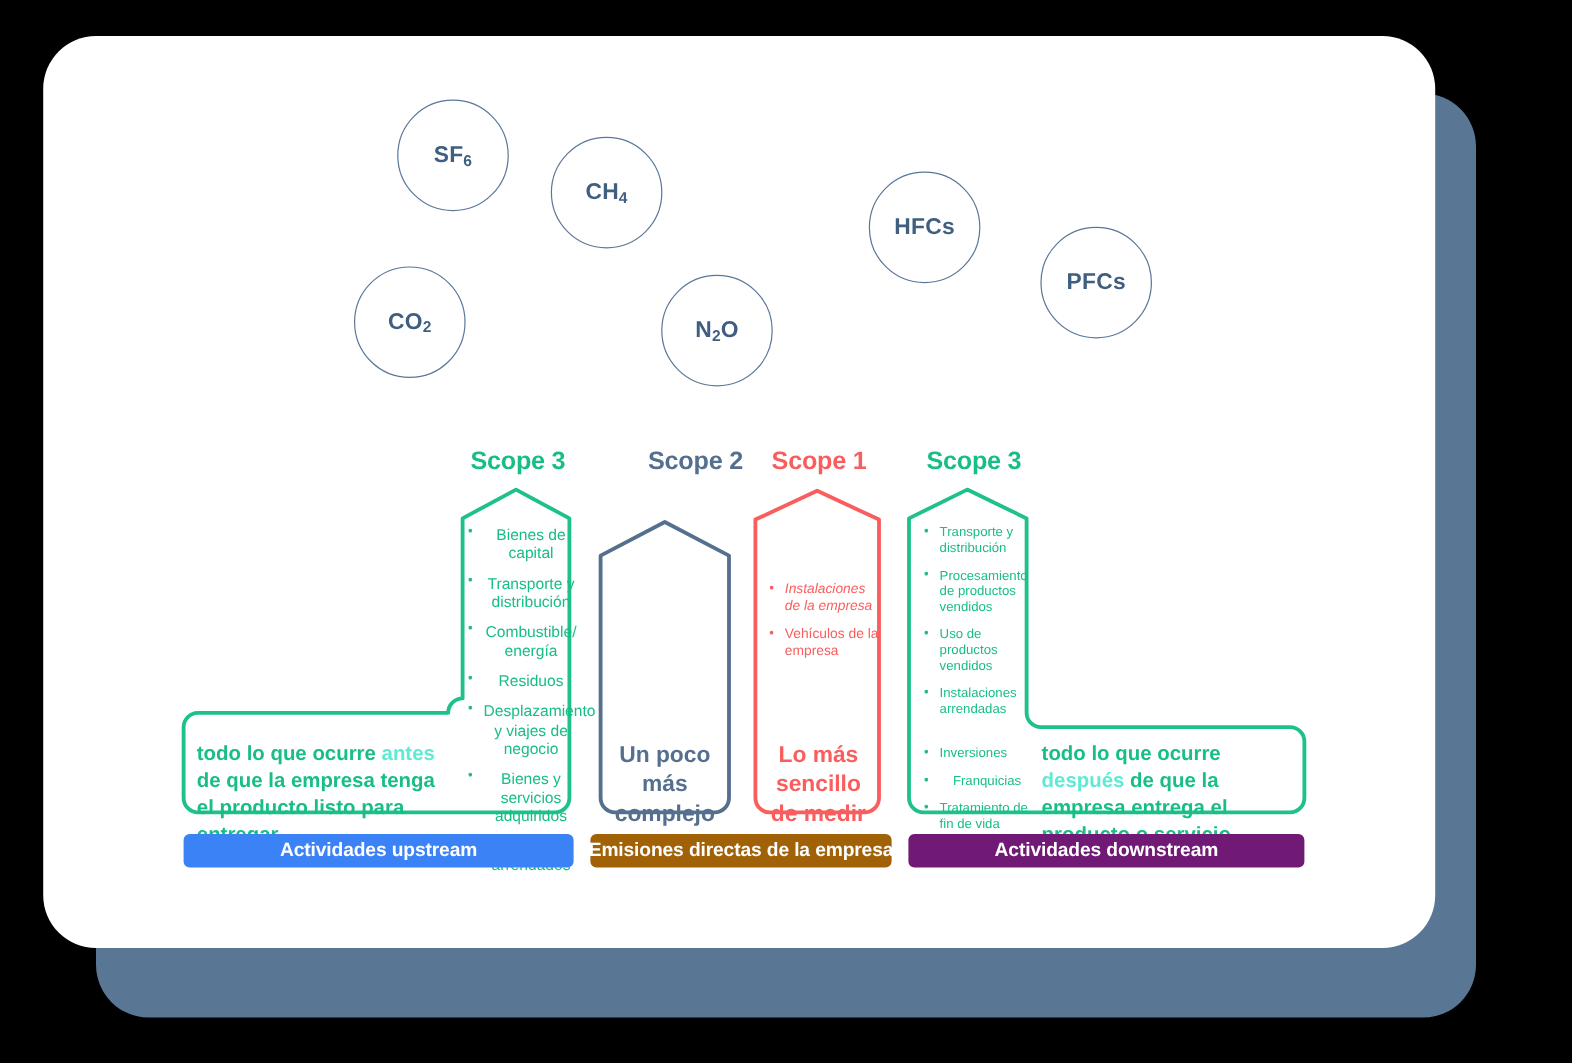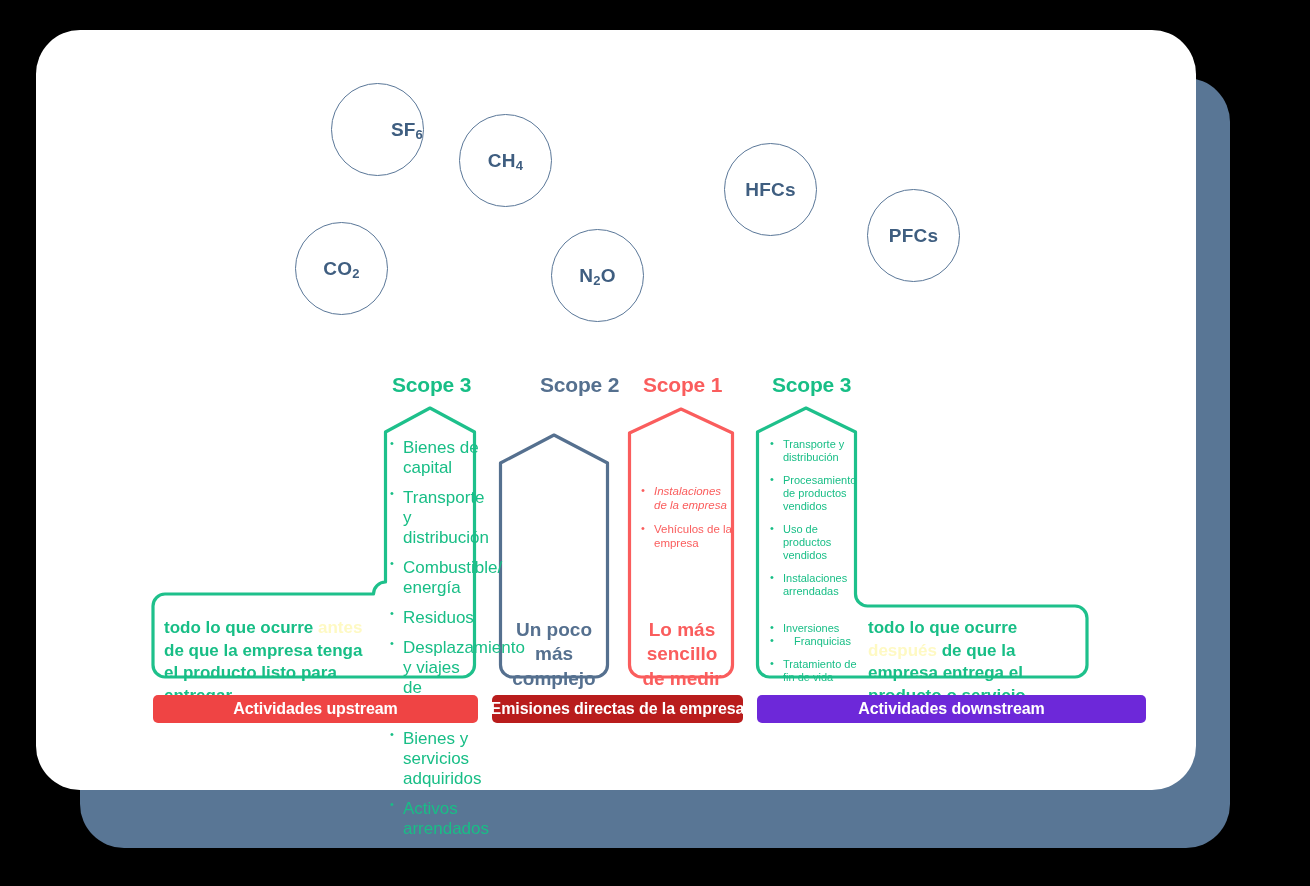--- a/index.html
+++ b/index.html
@@ -77,21 +77,21 @@
     line-height: 1.28;
   }
 
   
   .statement {
     position: absolute;
     font-size: 17px;
     font-weight: 700;
     line-height: 1.33;
   }
-  .statement .hl { color: #fef9c3; }
+  .statement .hl { color: #5eead4; }
 
   
   .bottom-bar {
     position: absolute;
     height: 28px;
     border-radius: 5px;
     display: flex; align-items: center; justify-content: center;
     color: #ffffff;
     font-size: 16px;
     font-weight: 700;
@@ -153,21 +153,21 @@
          a 12 12 0 0 0 12 12
          L 1075 606
          a 12 12 0 0 1 12 12
          L 1087 665
          a 12 12 0 0 1 -12 12
          L 769.5 677
          a 12 12 0 0 1 -12 -12
          Z"></path>
   </svg>
 
-  <div class="gas-circle" style="left:331px; top:83px; width:93px; height:93px;justify-content:flex-end;">
+  <div class="gas-circle" style="left:331px; top:83px; width:93px; height:93px;">
     <span>SF<sub>6</sub></span>
   </div>
   <div class="gas-circle" style="left:459px; top:114px; width:93px; height:93px;">
     <span>CH<sub>4</sub></span>
   </div>
   <div class="gas-circle" style="left:724px; top:143px; width:93px; height:93px;">
     <span>HFCs</span>
   </div>
   <div class="gas-circle" style="left:867px; top:189px; width:93px; height:93px;">
     <span>PFCs</span>
@@ -177,60 +177,60 @@
   </div>
   <div class="gas-circle" style="left:551px; top:229px; width:93px; height:93px;">
     <span>N<sub>2</sub>O</span>
   </div>
 
   <div class="scope-heading" style="left:392px; top:373px; color:#18BE86;">Scope 3</div>
   <div class="scope-heading" style="left:540px; top:373px; color:#55708F;">Scope 2</div>
   <div class="scope-heading" style="left:643px; top:373px; color:#FA5D5D;">Scope 1</div>
   <div class="scope-heading" style="left:772px; top:373px; color:#18BE86;">Scope 3</div>
 
-  <ul class="bullets" style="left:390px; top:438px; width:92px; font-size:17px; color:#18BE86;">
+  <ul class="bullets" style="left:390px; top:438px; width:92px; font-size:13px; color:#18BE86;text-align:center;">
     <li style="margin-bottom:10px;">Bienes de capital</li>
     <li style="margin-bottom:10px;">Transporte y distribución</li>
     <li style="margin-bottom:10px;">Combustible/ energía</li>
     <li style="margin-bottom:10px;">Residuos</li>
     <li style="margin-bottom:10px;">Desplazamiento y viajes de negocio</li>
     <li style="margin-bottom:10px;">Bienes y servicios adquiridos</li>
     <li>Activos arrendados</li>
   </ul>
 
 
   <ul class="bullets" style="left:641px; top:485px; width:92px; font-size:11.5px; color:#FA5D5D;">
     <li style="margin-bottom:11px;font-style:italic;">Instalaciones de la empresa</li>
     <li>Vehículos de la empresa</li>
   </ul>
 
   <ul class="bullets" style="left:770px; top:438px; width:92px; font-size:11px; color:#18BE86;">
     <li style="margin-bottom:10px;">Transporte y distribución</li>
     <li style="margin-bottom:10px;">Procesamiento de productos vendidos</li>
     <li style="margin-bottom:10px;">Uso de productos vendidos</li>
     <li style="margin-bottom:24px;">Instalaciones arrendadas</li>
-    <li style="margin-bottom:0;">Inversiones</li>
+    <li style="margin-bottom:10px;">Inversiones</li>
     <li style="margin-bottom:10px;text-align:center;">Franquicias</li>
     <li>Tratamiento de fin de vida</li>
   </ul>
 
   <div class="arrow-caption" style="left:636px; top:618px; width:92px; color:#FA5D5D;">Lo más sencillo de medir</div>
   <div class="arrow-caption" style="left:506px; top:618px; width:96px; color:#55708F;">Un poco más complejo</div>
 
   <div class="statement" style="left:164px; top:617px; width:210px; color:#18BE86;">
     <span>todo lo que ocurre </span><span class="hl">antes</span><span> de que la empresa tenga el producto listo para entregar</span>
   </div>
 
   <div class="statement" style="left:868px; top:617px; width:215px; color:#18BE86;">
     <span>todo lo que ocurre </span><span class="hl">después</span><span> de que la empresa entrega el producto o servicio</span>
   </div>
 
-  <div class="bottom-bar" style="left:153px; top:695px; width:325px; background:#ef4444;">
+  <div class="bottom-bar" style="left:153px; top:695px; width:325px; background:#3b82f6;">
     <span>Actividades upstream</span>
   </div>
-  <div class="bottom-bar" style="left:492px; top:695px; width:251px; background:#b91c1c;">
+  <div class="bottom-bar" style="left:492px; top:695px; width:251px; background:#a16207;">
     <span>Emisiones directas de la empresa</span>
   </div>
-  <div class="bottom-bar" style="left:757px; top:695px; width:389px; background:#6d28d9;">
+  <div class="bottom-bar" style="left:757px; top:695px; width:330px; background:#701a75;">
     <span>Actividades downstream</span>
   </div>
 
 </div>
 
 </body></html>

